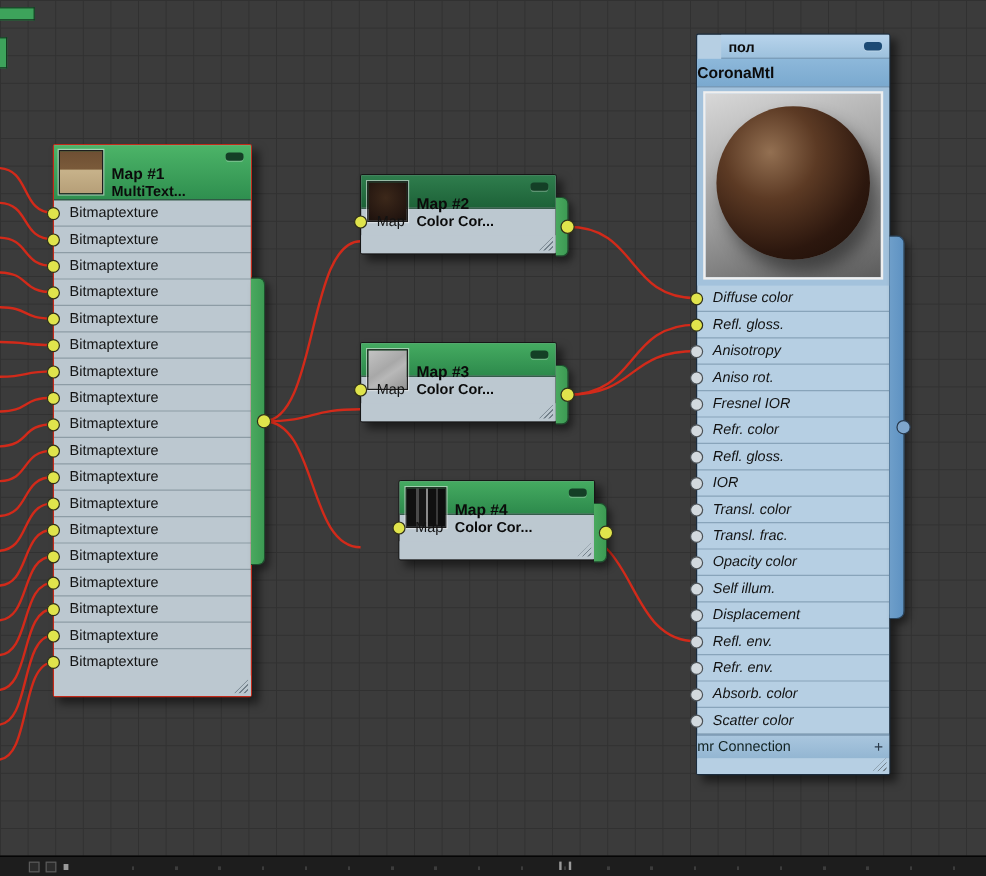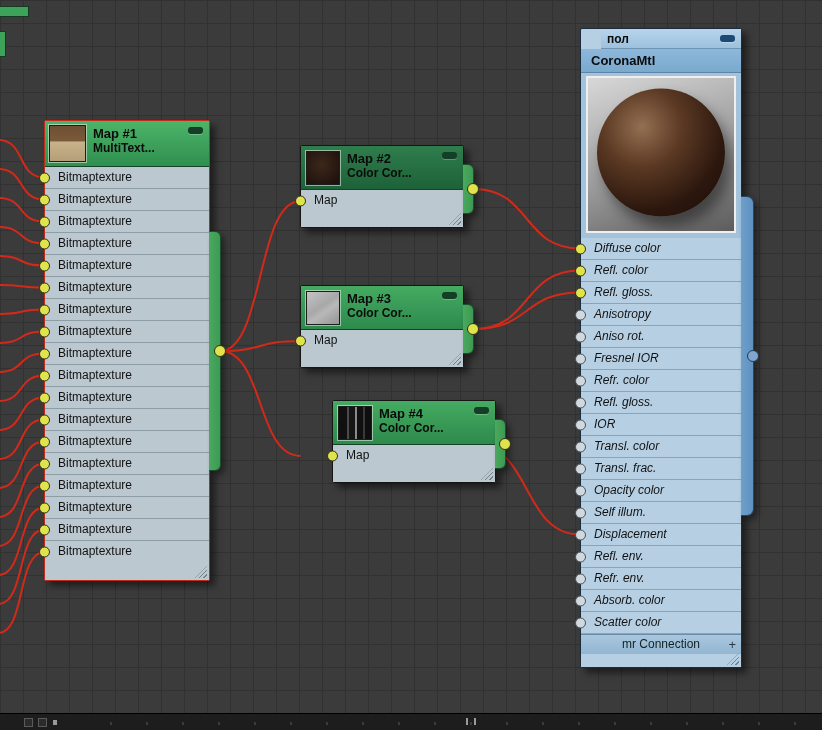--- a/index.html
+++ b/index.html
@@ -18,21 +18,21 @@
   #wires { position:absolute; left:0; top:0; width:822px; height:730px; z-index:4; pointer-events:none; }
 
   .node {
     position:absolute; z-index:10;
     border:1px solid #161616; border-radius:2px;
     box-shadow: 5px 5px 7px rgba(0,0,0,.5);
     background:#bcc8d0;
   }
   .header { position:relative; border-bottom:1px solid #15432a; }
   .thumb { position:absolute; left:4px; top:4px; width:37px; height:37px; border:1px solid #1d1d1d; box-shadow:0 0 0 1px rgba(240,240,240,.55); }
-  .node-title { margin-left:48px; padding-top:5px; font-weight:bold; font-size:13px; color:#0b0b0b; white-space:nowrap; }
+  .node-title { margin-left:48px; padding-top:16px; font-weight:bold; font-size:13px; color:#0b0b0b; white-space:nowrap; }
   .node-sub   { margin-left:48px; font-weight:bold; font-size:12px; color:#0b0b0b; white-space:nowrap; }
   .minbtn { position:absolute; top:6px; right:6px; width:15px; height:7px; border-radius:3px; background:#143f26; box-shadow:0 1px 0 rgba(255,255,255,.25); }
   .minbtn.blue { background:#1c4a74; }
 
   .slot-row { position:relative; height:22px; line-height:21px; font-size:12px; color:#121212; padding-left:13px; border-bottom:1px solid rgba(70,90,100,.4); white-space:nowrap; }
   .slot-row:last-child { border-bottom:none; }
   .corona-node .slot-row { border-bottom:1px solid rgba(80,110,135,.45);font-style:italic; }
 
   .socket {
     position:absolute; left:-6px; top:50%; transform:translateY(-50%);
@@ -62,54 +62,54 @@
   }
 
   
   .mt-node { left:44px; top:120px; width:166px; border-color:#c22a1a; }
   .mt-node .header { height:46px; background:linear-gradient(180deg,#4cb468,#2f8f4f); }
   .mt-thumb { background:linear-gradient(180deg,#6e4f33 0%,#7a5a3a 42%,#c7b28a 46%,#b69f78 100%); }
   .mt-node .out-tab { right:-12px; top:110px; width:12px; height:240px; }
 
   
   .map-node { width:164px; }
-  .map-node .header { height:44px; background:linear-gradient(180deg,#45ab61,#2d8a4c); }
+  .map-node .header { height:28px; background:linear-gradient(180deg,#45ab61,#2d8a4c); }
   .map-node.dark .header { background:linear-gradient(180deg,#2f7d4d,#1d6238); }
   .map-node .thumb { width:34px; height:34px; left:5px; top:5px; }
   .map-node .node-title, .map-node .node-sub { margin-left:46px; }
   .map-node .out-tab { right:-11px; top:18px; width:11px; height:50px; }
   .map-node .footer-strip { height:15px; }
   .map2-node { left:300px; top:145px; }
   .map3-node { left:300px; top:285px; }
   .map4-node { left:300px; top:400px;margin-left:32px; }
   .map2-thumb { background:radial-gradient(circle at 45% 40%, #3c281a 0%, #241610 70%, #17100b 100%); }
   .map3-thumb { background:linear-gradient(145deg,#c4c4c4 0%,#a8a8a8 45%,#b8b8b8 60%,#949494 100%); }
   .map4-thumb { background:linear-gradient(90deg,#101010 0 8px,#4a4a4a 8px 10px,#161616 10px 16px,#8a8a8a 16px 18px,#101010 18px 24px,#3a3a3a 24px 26px,#0e0e0e 26px 34px); }
 
   
   .corona-node { left:580px; top:28px; width:162px; background:#b6cfe3; border-color:#1b2c3d; }
   .title-bar { height:20px; line-height:20px; padding-left:6px; font-size:12px; font-weight:bold; color:#0b0b0b;
                background:linear-gradient(180deg,#b8d4ec,#9dc1dd); position:relative; border-bottom:1px solid #6f93b2;margin-left:20px; }
   .title-bar .minbtn { top:6px; }
-  .name-bar { height:24px; line-height:23px; padding-left:10px; font-size:13px; font-weight:bold; color:#0b0b0b;
+  .name-bar { height:24px; line-height:23px; padding-left:0; font-size:13px; font-weight:bold; color:#0b0b0b;
               background:linear-gradient(180deg,#8db8da,#7aa9cf); border-bottom:1px solid #5f83a2; }
   .preview { position:relative; height:165px; background:#a3c2dc; }
   .preview-img {
     position:absolute; left:5px; top:3px; width:150px; height:157px;
     border:2px solid #efefef;
     background:linear-gradient(160deg,#d8d8d8 0%,#9a9a9a 55%,#5c5c5c 100%);
     overflow:hidden;
   }
   .sphere {
     position:absolute; left:50%; top:50%; transform:translate(-50%,-52%);
     width:128px; height:128px; border-radius:50%;
     background:radial-gradient(circle at 35% 30%, #937052 0%, #5c3a24 32%, #2c170e 68%, #190c05 100%);
     box-shadow: 6px 10px 14px rgba(0,0,0,.45);
   }
-  .corona-footer { position:relative; height:20px; line-height:19px; text-align:center; font-size:12px; color:#122;
+  .corona-footer { position:relative; height:20px; line-height:19px; text-align:left; font-size:12px; color:#122;
                    background:linear-gradient(180deg,#a9c6de,#93b6d2); border-top:1px solid #6c8ba6; }
   .corona-footer .plus { position:absolute; right:5px; top:0; font-size:13px; color:#2a3a4a; }
   .corona-grip-strip { position:relative; height:13px; background:#b6cfe3; }
   .corona-node .out-tab { right:-13px; top:167px; width:13px; height:320px;
                           background:linear-gradient(90deg,#6f9fca,#5e92c2); border-color:#29455f; border-radius:0 7px 7px 0; }
   .corona-node .out-dot { background:#7fa6cc; border-color:#28394c; }
 
   
   .frag1 { position:absolute; left:0; top:6px; width:29px; height:11px; background:#3da35b; border:1px solid #143a22; border-left:none; z-index:8; }
   .frag2 { position:absolute; left:0; top:31px; width:6px; height:26px; background:#3da35b; border:1px solid #143a22; border-left:none; z-index:8; }
@@ -254,21 +254,20 @@
     <div class="name-bar">
       <span>CoronaMtl</span>
     </div>
     <div class="preview">
       <div class="preview-img">
         <div class="sphere"></div>
       </div>
     </div>
     <div class="rows">
         <div class="slot-row"><span class="socket"></span><span>Diffuse color</span></div>
-        <div class="slot-row"><span class="socket"></span><span>Refl. color</span></div>
         <div class="slot-row"><span class="socket"></span><span>Refl. gloss.</span></div>
         <div class="slot-row"><span class="socket open"></span><span>Anisotropy</span></div>
         <div class="slot-row"><span class="socket open"></span><span>Aniso rot.</span></div>
         <div class="slot-row"><span class="socket open"></span><span>Fresnel IOR</span></div>
         <div class="slot-row"><span class="socket open"></span><span>Refr. color</span></div>
         <div class="slot-row"><span class="socket open"></span><span>Refl. gloss.</span></div>
         <div class="slot-row"><span class="socket open"></span><span>IOR</span></div>
         <div class="slot-row"><span class="socket open"></span><span>Transl. color</span></div>
         <div class="slot-row"><span class="socket open"></span><span>Transl. frac.</span></div>
         <div class="slot-row"><span class="socket open"></span><span>Opacity color</span></div>

